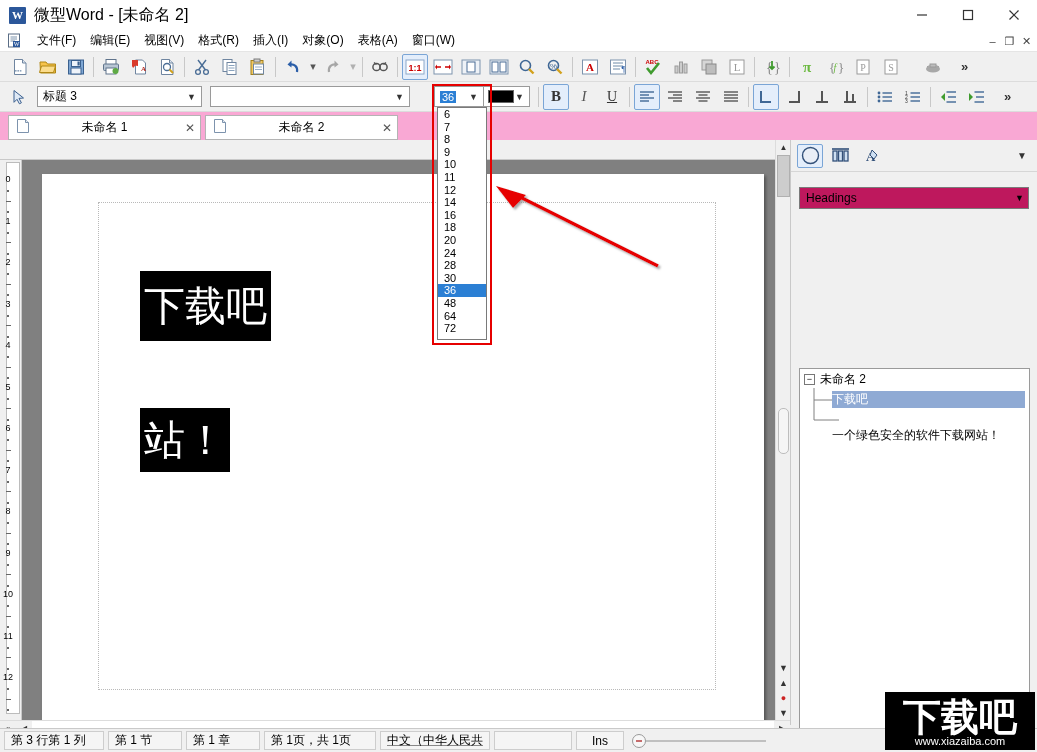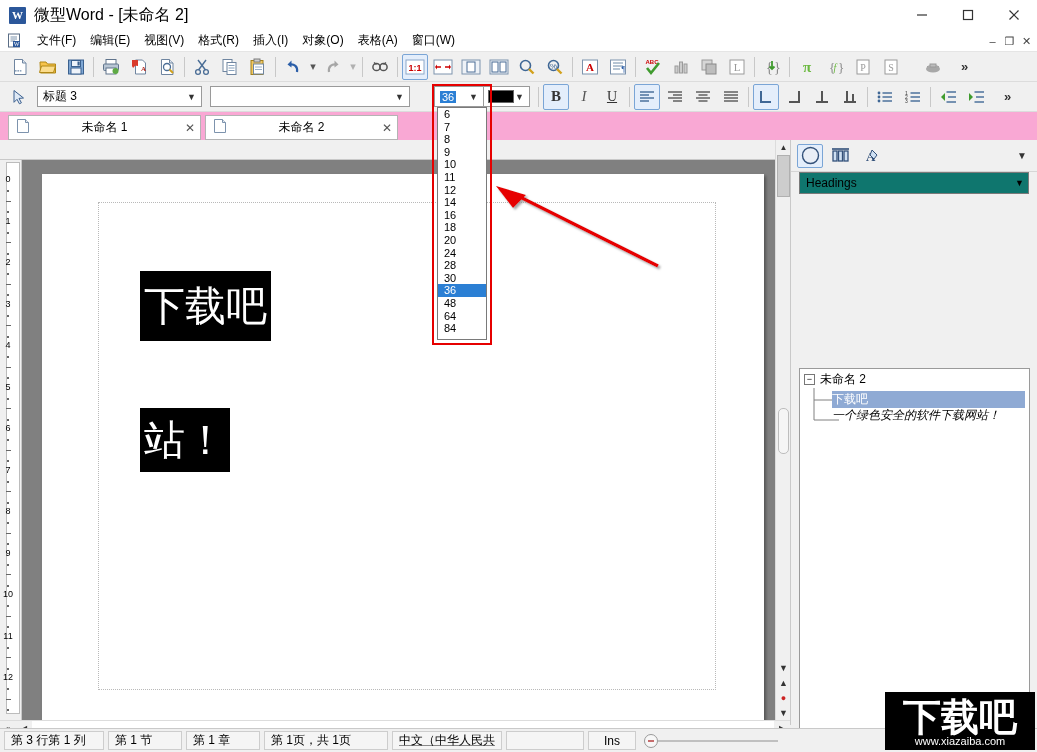--- a/index.html
+++ b/index.html
@@ -176,21 +176,21 @@
   .taskpane {
     position:absolute; left:790px; top:140px; width:247px; height:585px;
     background:#f0f0f0; border-left:1px solid #c9c9c9;
   }
   .tp-head { height:32px; display:flex; align-items:center; padding-left:6px; border-bottom:1px solid #d6d6d6;}
   .tp-ic { width:26px; height:24px; display:flex; align-items:center; justify-content:center; margin-right:4px;}
   .tp-ic.active { border:1px solid #7aa5d6; background:#e4eefb; border-radius:2px; }
   .tp-caret { position:absolute; right:10px; font-size:10px; color:#333; }
   .tp-label { font-size:12px; color:#000; margin:10px 0 4px 8px; }
   .tp-combo {
-    margin:0 8px; height:22px; border:1px solid #7a7a7a; background:#0f766e;
+    margin:15px 8px; height:22px; border:1px solid #7a7a7a; background:#be185d;
     display:flex; align-items:center; justify-content:space-between; font-size:12px; padding:0 4px 0 6px;
   }
   .tp-tree {
     position:absolute; left:8px; top:228px; width:231px; height:424px;
     background:#fff; border:1px solid #9a9a9a; overflow:hidden; font-size:12px;
   }
   .tree-row { display:flex; align-items:center; height:16px; margin-top:2px; }
   .tree-exp {
     width:11px; height:11px; border:1px solid #777; background:#fff; margin-left:4px; margin-right:5px;
     display:flex; align-items:center; justify-content:center; font-size:9px; line-height:9px; color:#000;
@@ -659,21 +659,21 @@
     <div class="size-opt">14</div>
     <div class="size-opt">16</div>
     <div class="size-opt">18</div>
     <div class="size-opt">20</div>
     <div class="size-opt">24</div>
     <div class="size-opt">28</div>
     <div class="size-opt">30</div>
     <div class="size-opt sel">36</div>
     <div class="size-opt">48</div>
     <div class="size-opt">64</div>
-    <div class="size-opt">84</div>
+    <div class="size-opt">72</div>
   </div>
   <div class="size-redbox"></div>
 
   <div class="doctabs">
     <div class="doctab">
       <span class="pg">
         <svg width="12" height="14" viewBox="0 0 12 14">
             <path d="M0.5 0.5h8l3 3v10h-11z" fill="#fff" stroke="#7d93ad"></path>
             <path d="M8.5 0.5v3h3" fill="#e3eaf2" stroke="#7d93ad"></path>
           </svg>
@@ -904,38 +904,38 @@
         <span>未命名 2</span>
       </div>
       <svg style="position:absolute;left:13px;top:19px" width="30" height="40">
         <line x1="1" y1="0" x2="1" y2="32" stroke="#808080" stroke-width="1"></line>
         <line x1="1" y1="12" x2="26" y2="12" stroke="#808080" stroke-width="1"></line>
         <line x1="1" y1="32" x2="26" y2="32" stroke="#808080" stroke-width="1"></line>
       </svg>
       <div class="tree-row tree-child" style="margin-top:4px;">
         <span class="lbl sel">下载吧</span>
       </div>
-      <div class="tree-row tree-child" style="margin-top:0;font-style:italic;">
+      <div class="tree-row tree-child" style="margin-top:20px;">
         <span class="lbl">一个绿色安全的软件下载网站！</span>
       </div>
     </div>
 
   </div>
 
   <svg class="watermark" viewBox="0 0 150 58">
     <rect x="0" y="0" width="150" height="58" fill="#000"></rect>
     <text x="75" y="38" font-size="38" fill="#fff" text-anchor="middle" font-family="DejaVu Sans, sans-serif" font-weight="bold">下载吧</text>
     <text x="75" y="53" font-size="11" fill="#fff" text-anchor="middle" font-family="Liberation Sans, sans-serif">www.xiazaiba.com</text>
   </svg>
 
   <div class="statusbar">
     <div class="sb-cell" style="width:100px">第 3 行第 1 列</div>
     <div class="sb-cell" style="width:74px">第 1 节</div>
     <div class="sb-cell" style="width:74px">第 1 章</div>
-    <div class="sb-cell" style="width:124px">第 1页，共 1页</div>
+    <div class="sb-cell" style="width:112px">第 1页，共 1页</div>
     <div class="sb-cell" style="width:110px">
       <span style="text-decoration:underline;text-decoration-color:#888">中文（中华人民共</span>
     </div>
     <div class="sb-cell" style="width:78px"></div>
     <div class="sb-cell" style="width:48px;justify-content:center">Ins</div>
     <div class="sb-zoom">
       <div class="zoom-knob">
         <svg width="8" height="8" viewBox="0 0 8 8">
             <line x1="1" y1="4" x2="7" y2="4" stroke="#b03030" stroke-width="1.4"></line>
           </svg>

